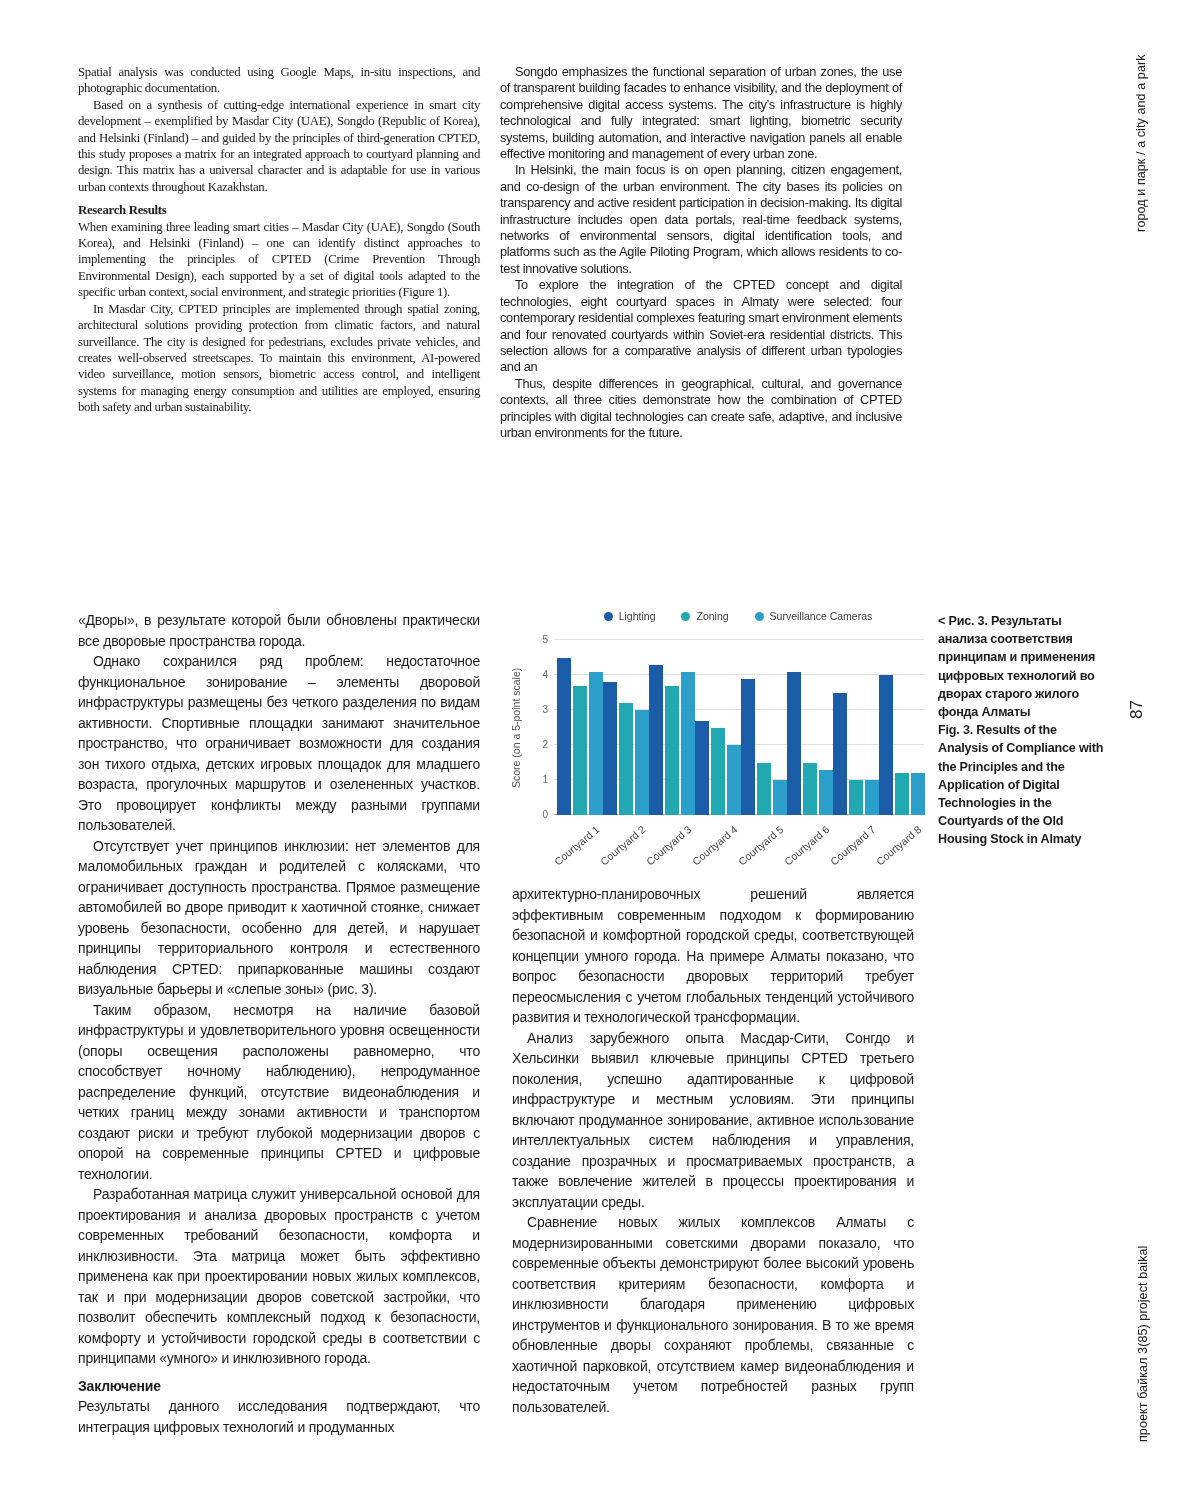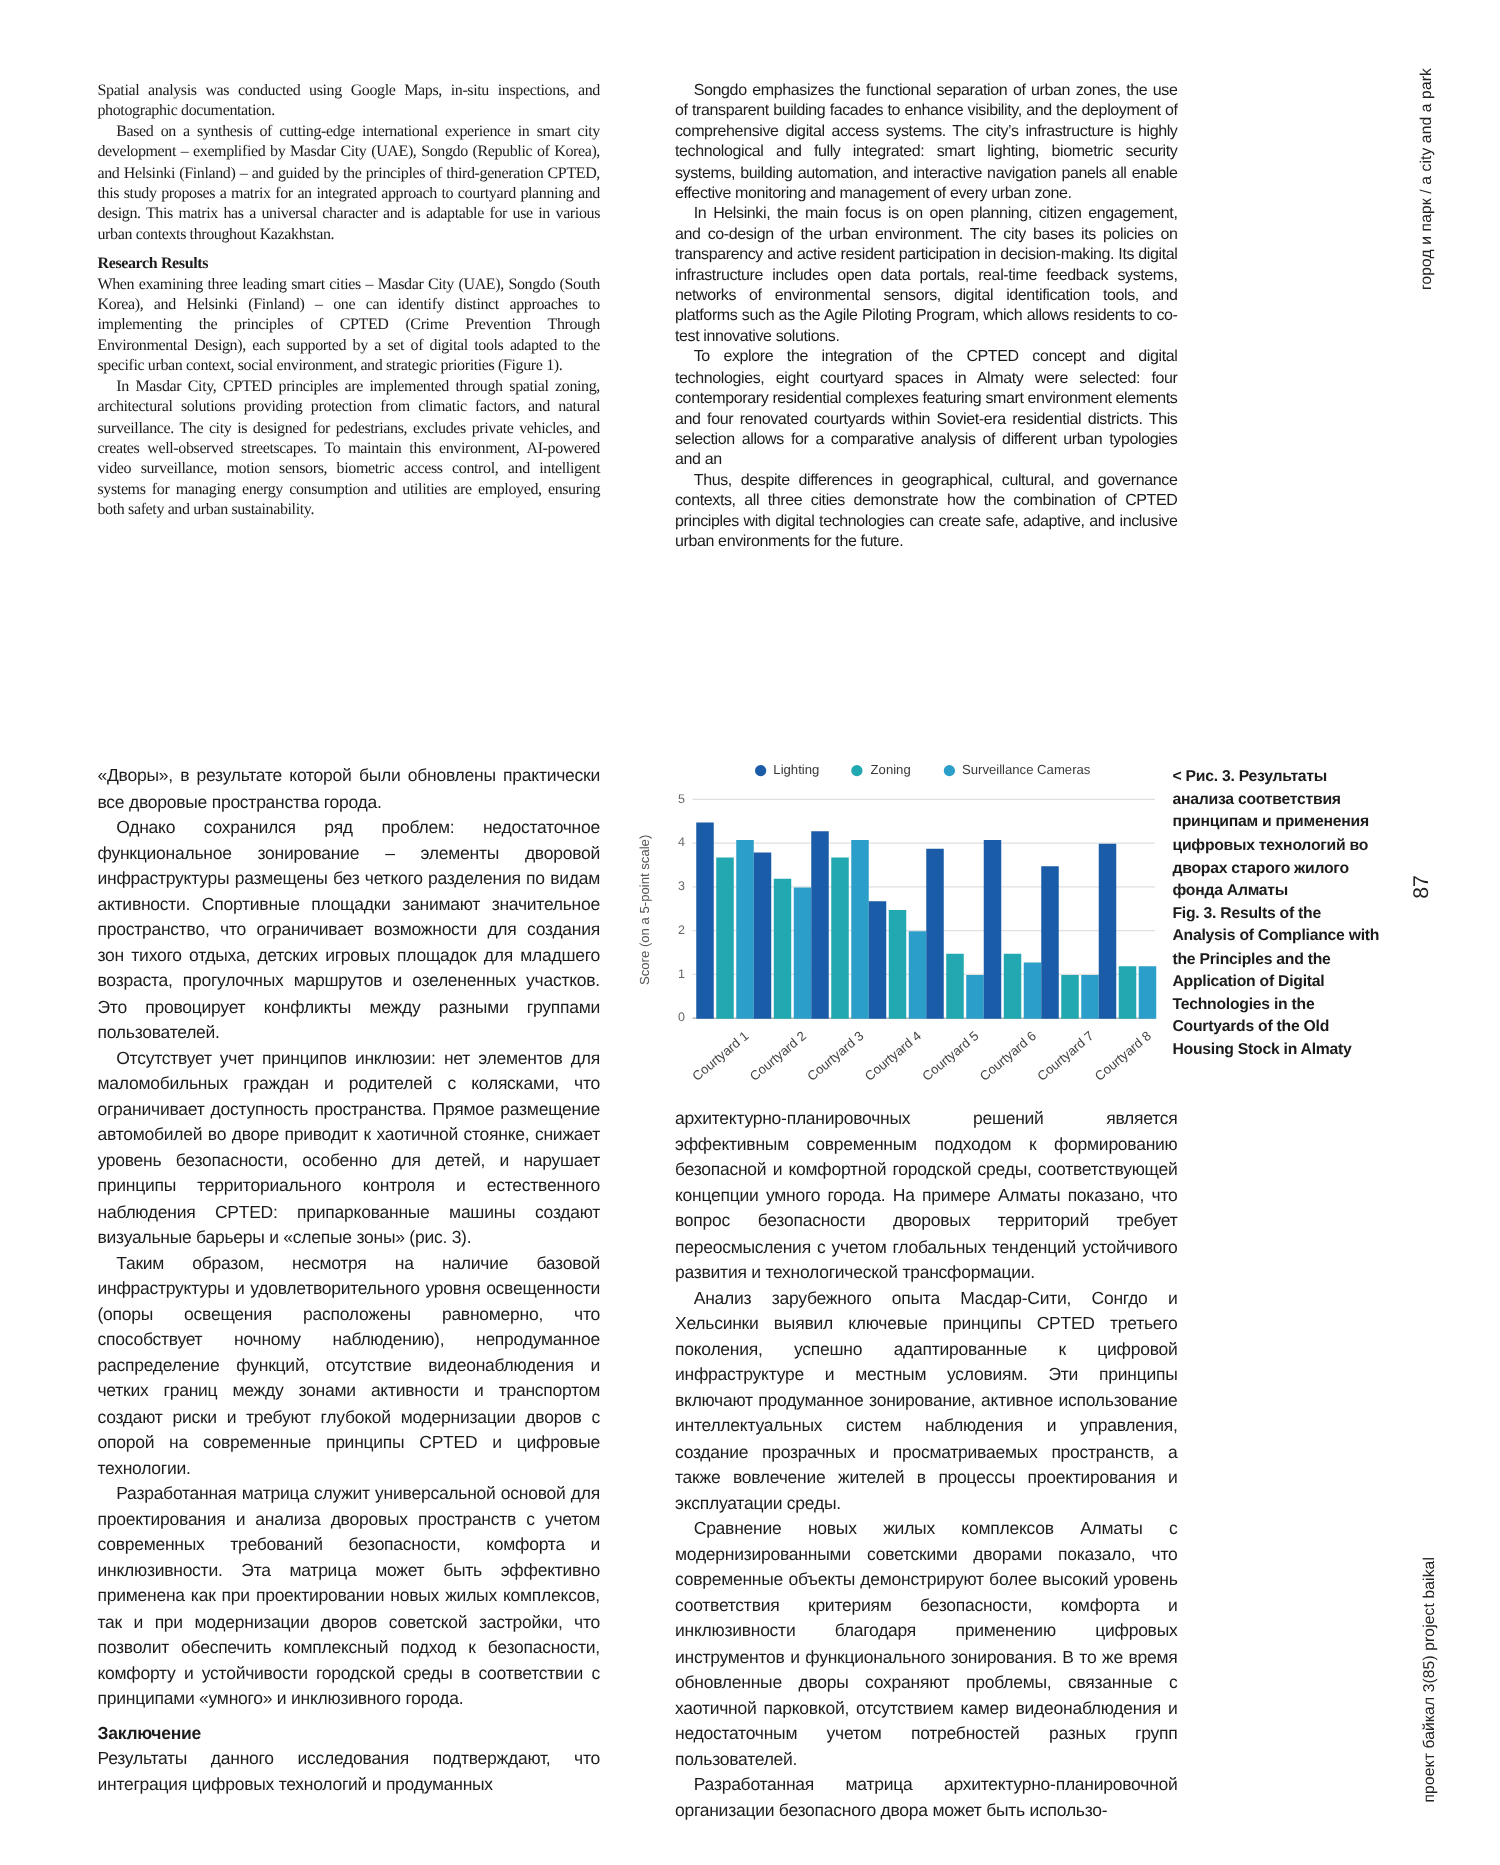--- a/index.html
+++ b/index.html
@@ -64,21 +64,21 @@
 <div class="page">
 
   <section class="col en" style="left:78px; top:64px; width:402px;font-family:Liberation Serif, serif;">
     <p>Spatial analysis was conducted using Google Maps, in-situ inspections, and photographic documentation.</p>
     <p class="ind">Based on a synthesis of cutting-edge international experience in smart city development – exemplified by Masdar City (UAE), Songdo (Republic of Korea), and Helsinki (Finland) – and guided by the principles of third-generation CPTED, this study proposes a matrix for an integrated approach to courtyard planning and design. This matrix has a universal character and is adaptable for use in various urban contexts throughout Kazakhstan.</p>
     <h3>Research Results</h3>
     <p>When examining three leading smart cities – Masdar City (UAE), Songdo (South Korea), and Helsinki (Finland) – one can identify distinct approaches to implementing the principles of CPTED (Crime Prevention Through Environmental Design), each supported by a set of digital tools adapted to the specific urban context, social environment, and strategic priorities (Figure 1).</p>
     <p class="ind">In Masdar City, CPTED principles are implemented through spatial zoning, architectural solutions providing protection from climatic factors, and natural surveillance. The city is designed for pedestrians, excludes private vehicles, and creates well-observed streetscapes. To maintain this environment, AI-powered video surveillance, motion sensors, biometric access control, and intelligent systems for managing energy consumption and utilities are employed, ensuring both safety and urban sustainability.</p>
   </section>
 
-  <section class="col en" style="left:540px; top:64px; width:402px;">
+  <section class="col en" style="left:500px; top:64px; width:402px;">
     <p class="ind">Songdo emphasizes the functional separation of urban zones, the use of transparent building facades to enhance visibility, and the deployment of comprehensive digital access systems. The city’s infrastructure is highly technological and fully integrated: smart lighting, biometric security systems, building automation, and interactive navigation panels all enable effective monitoring and management of every urban zone.</p>
     <p class="ind">In Helsinki, the main focus is on open planning, citizen engagement, and co-design of the urban environment. The city bases its policies on transparency and active resident participation in decision-making. Its digital infrastructure includes open data portals, real-time feedback systems, networks of environmental sensors, digital identification tools, and platforms such as the Agile Piloting Program, which allows residents to co-test innovative solutions.</p>
     <p class="ind">To explore the integration of the CPTED concept and digital technologies, eight courtyard spaces in Almaty were selected: four contemporary residential complexes featuring smart environment elements and four renovated courtyards within Soviet-era residential districts. This selection allows for a comparative analysis of different urban typologies and an</p>
     <p class="ind">Thus, despite differences in geographical, cultural, and governance contexts, all three cities demonstrate how the combination of CPTED principles with digital technologies can create safe, adaptive, and inclusive urban environments for the future.</p>
   </section>
 
   <section class="col ru" style="left:78px; top:610px; width:402px;">
     <p>«Дворы», в результате которой были обновлены практически все дворовые пространства города.</p>
     <p class="ind">Однако сохранился ряд проблем: недостаточное функциональное зонирование – элементы дворовой инфраструктуры размещены без четкого разделения по видам активности. Спортивные площадки занимают значительное пространство, что ограничивает возможности для создания зон тихого отдыха, детских игровых площадок для младшего возраста, прогулочных маршрутов и озелененных участков. Это провоцирует конфликты между разными группами пользователей.</p>
     <p class="ind">Отсутствует учет принципов инклюзии: нет элементов для маломобильных граждан и родителей с колясками, что ограничивает доступность пространства. Прямое размещение автомобилей во дворе приводит к хаотичной стоянке, снижает уровень безопасности, особенно для детей, и нарушает принципы территориального контроля и естественного наблюдения CPTED: припаркованные машины создают визуальные барьеры и «слепые зоны» (рис. 3).</p>
@@ -168,24 +168,23 @@
         <div class="ytick" style="bottom: calc(80% - 6px);">4</div>
         <div class="ytick" style="bottom: calc(100% - 6px);">5</div>
       </div>
   </figure>
 
   <aside class="caption" style="left:938px; top:612px; width:168px;font-weight:bold;">
     <p>&lt;  Рис. 3. Результаты анализа соответствия принципам и применения цифровых технологий во дворах старого жилого фонда Алматы</p>
     <p>Fig. 3. Results of the Analysis of Compliance with the Principles and the Application of Digital Technologies in the Courtyards of the Old Housing Stock in Almaty</p>
   </aside>
 
-  <section class="col ru" style="left:540px; top:884px; width:402px;">
+  <section class="col ru" style="left:512px; top:884px; width:402px;">
     <p>архитектурно-планировочных решений является эффективным современным подходом к формированию безопасной и комфортной городской среды, соответствующей концепции умного города. На примере Алматы показано, что вопрос безопасности дворовых территорий требует переосмысления с учетом глобальных тенденций устойчивого развития и технологической трансформации.</p>
     <p class="ind">Анализ зарубежного опыта Масдар-Сити, Сонгдо и Хельсинки выявил ключевые принципы CPTED третьего поколения, успешно адаптированные к цифровой инфраструктуре и местным условиям. Эти принципы включают продуманное зонирование, активное использование интеллектуальных систем наблюдения и управления, создание прозрачных и просматриваемых пространств, а также вовлечение жителей в процессы проектирования и эксплуатации среды.</p>
     <p class="ind">Сравнение новых жилых комплексов Алматы с модернизированными советскими дворами показало, что современные объекты демонстрируют более высокий уровень соответствия критериям безопасности, комфорта и инклюзивности благодаря применению цифровых инструментов и функционального зонирования. В то же время обновленные дворы сохраняют проблемы, связанные с хаотичной парковкой, отсутствием камер видеонаблюдения и недостаточным учетом потребностей разных групп пользователей.</p>
-    <p class="ind">Разработанная матрица архитектурно-планировочной организации безопасного двора может быть использо-</p>
   </section>
 
   <span class="vtext" style="left:1134px; top:232px;">город и парк / a city and a park</span>
   <span class="vtext pagenum" style="left:1127px; top:719px;">87</span>
   <span class="vtext" style="left:1136px; top:1442px;">проект байкал 3(85) project baikal</span>
 
 </div>
 
 </body></html>

